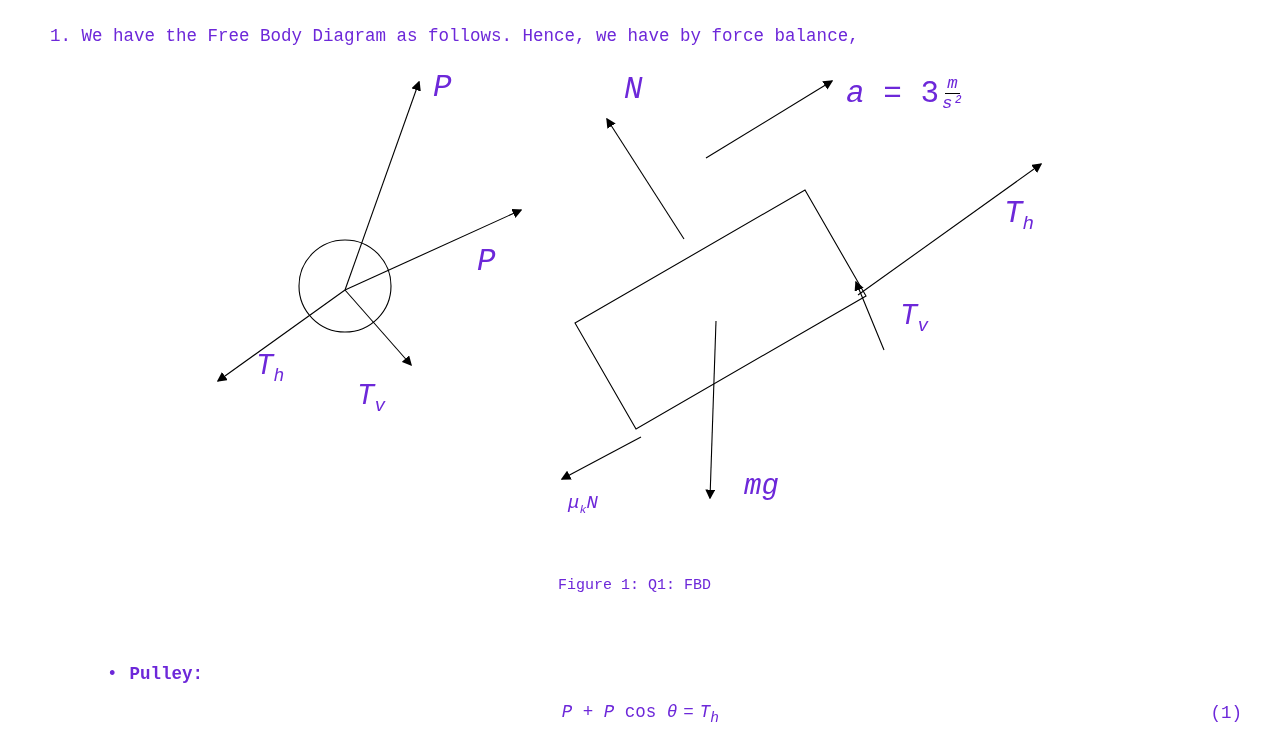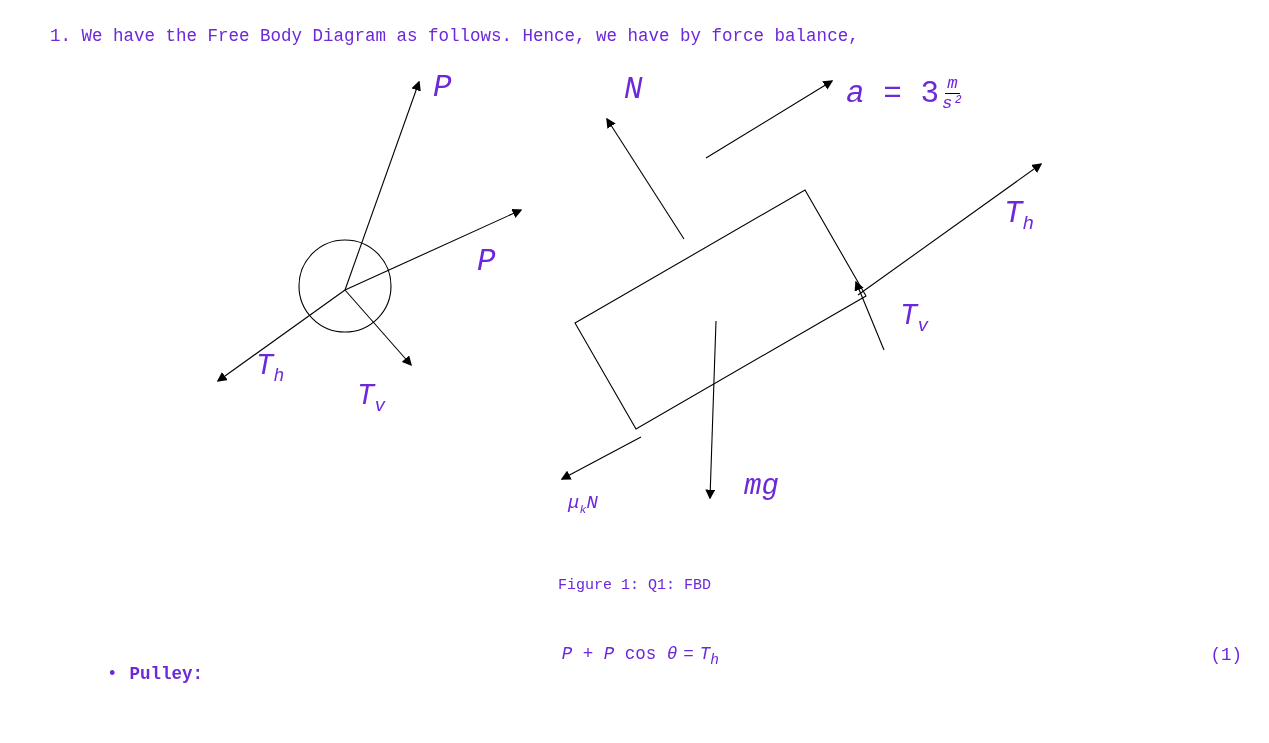--- a/index.html
+++ b/index.html
@@ -15,21 +15,21 @@
   .mlabel sub { font-size:0.62em; font-style:italic; }
   .rm { font-style:normal; }
   .frac {
     display:inline-flex; flex-direction:column; align-items:center;
     font-size:0.56em; line-height:1.12; vertical-align:middle; margin-left:3px;
   }
   .frac .fnum { border-bottom:1.4px solid #000; padding:0 2px; }
   .caption { position:absolute; left:0; right:0; top:577px; text-align:center; font-size:15px; }
   .bullet-row { position:absolute; left:107px; top:640px; font-size:17.5px;margin-top:24px; }
   .bullet-label { font-weight:bold; margin-left:12px; }
-  .equations { position:absolute; left:0; right:0; top:644px;padding-left:48px; }
+  .equations { position:absolute; left:0; right:0; top:702px;padding-left:48px; }
   .eq-row { position:relative; height:31px; font-size:17.5px; }
   .eq-body { position:absolute; left:60px; right:0; text-align:center; font-style:italic; }
   .eq-lhs { display:inline-block; width:160px; text-align:right; }
   .eq-rhs { display:inline-block; width:160px; text-align:left; }
   .eq-eq { font-style:normal; margin:0 6px; }
   .eq-num { position:absolute; right:27px; top:1px; font-style:normal; }
 </style>
 </head>
 <body>
 

